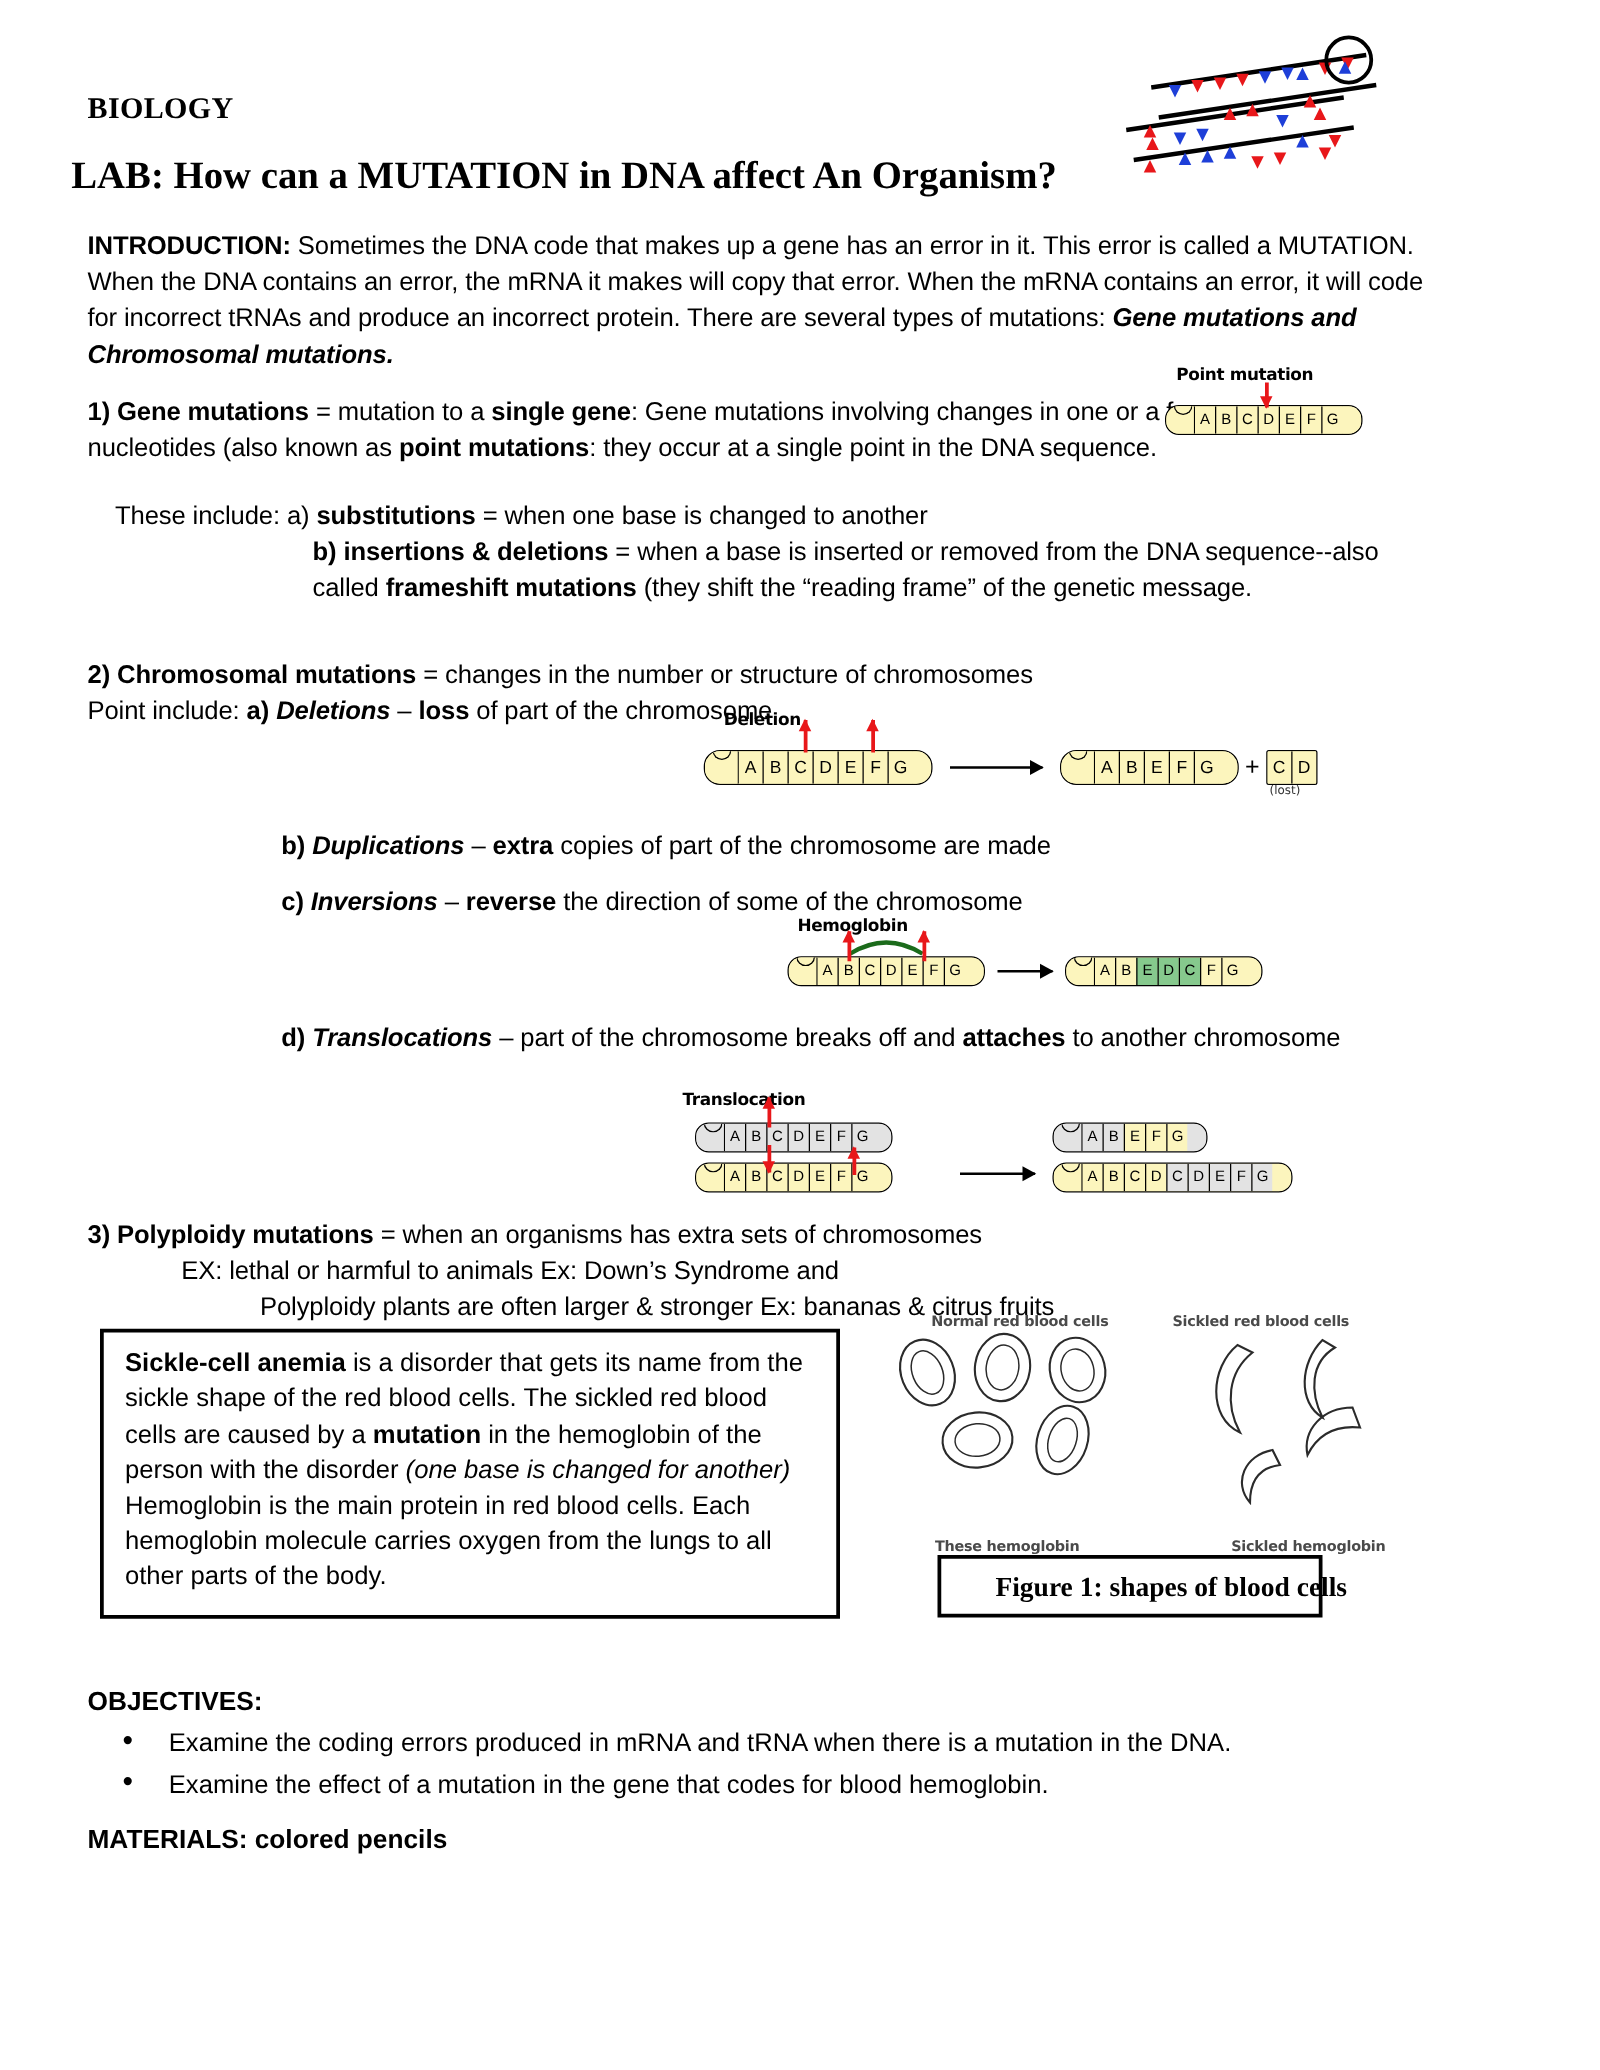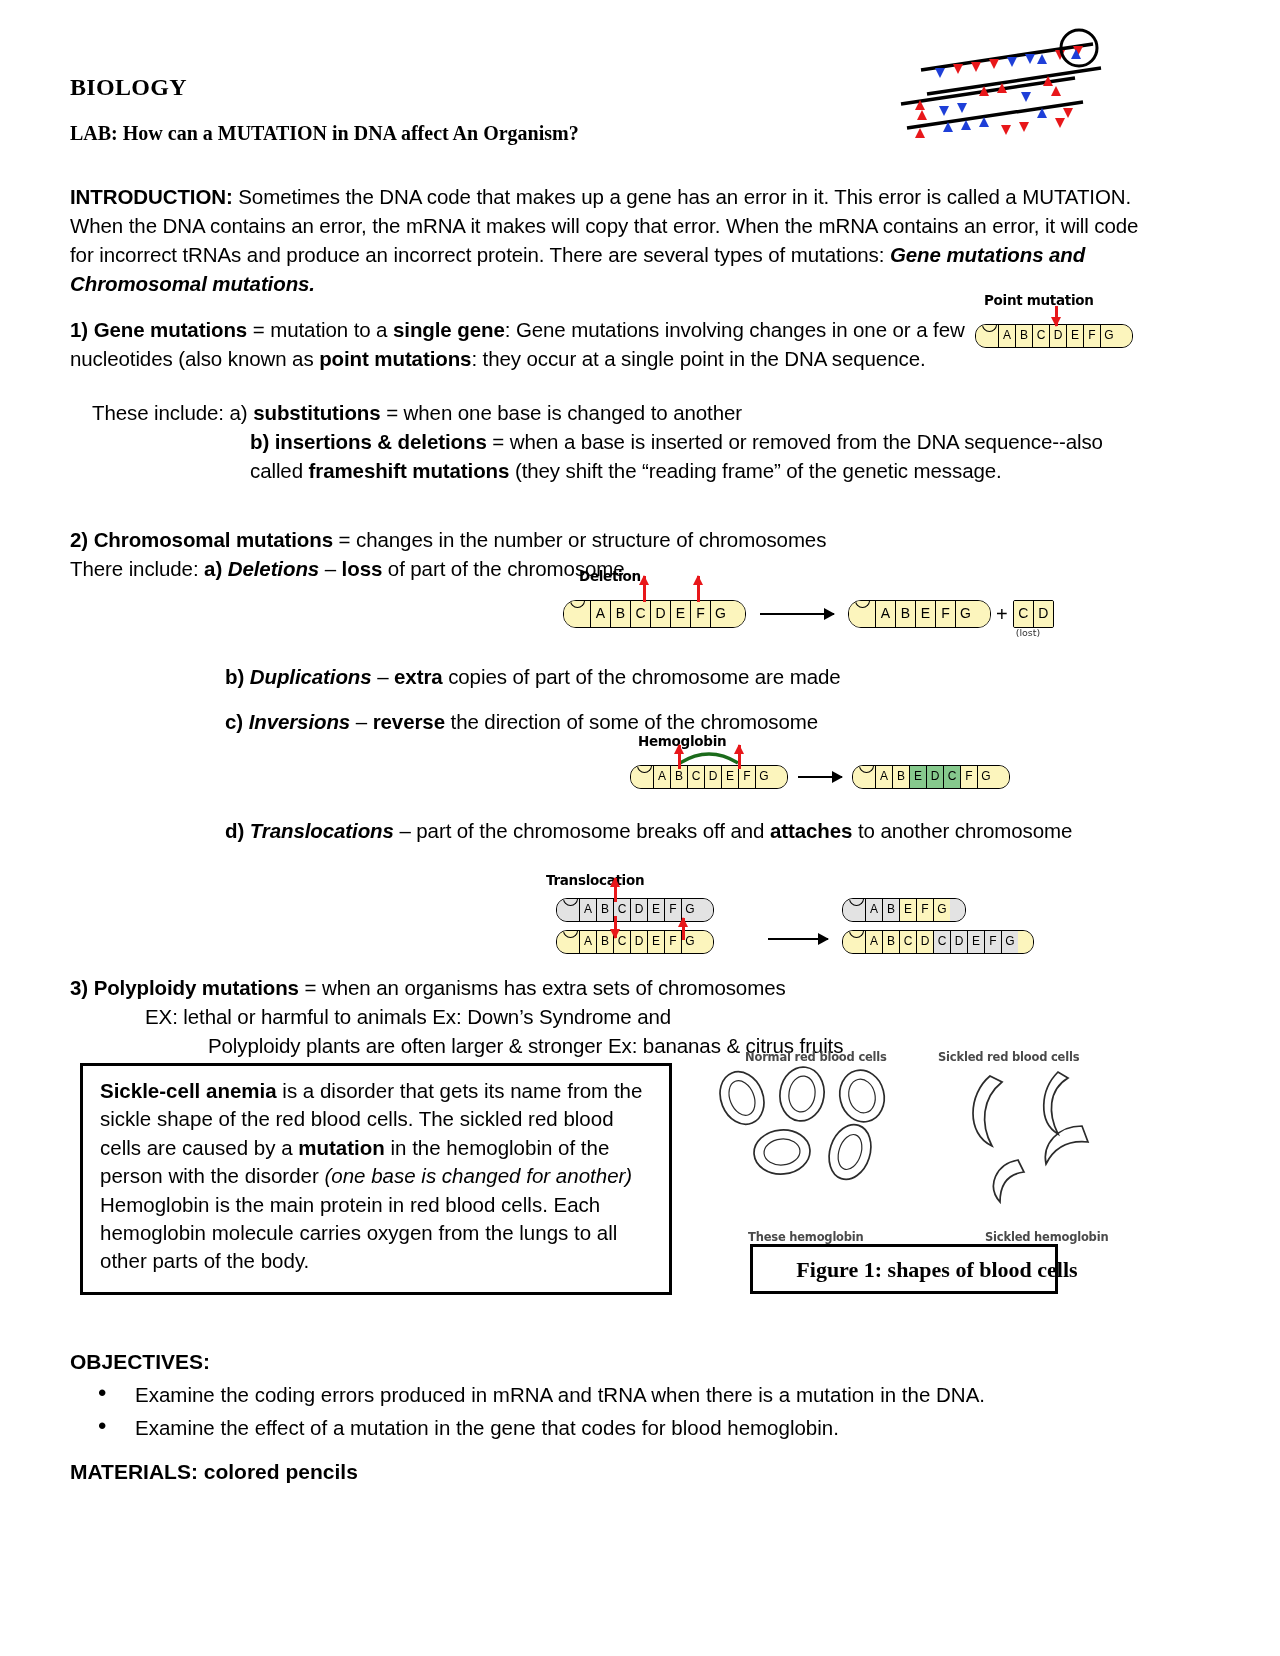--- a/index.html
+++ b/index.html
@@ -26,24 +26,24 @@
   .course-title {
     position: absolute;
     left: 70px; top: 74px;
     font-family: "Liberation Serif", serif;
     font-weight: bold;
     font-size: 24px;
     letter-spacing: 0.3px;
   }
   .lab-title {
     position: absolute;
-    left: 70px; top: 122px;
+    left: 57px; top: 122px;
     font-family: "Liberation Serif", serif;
     font-weight: bold;
-    font-size: 20px;
+    font-size: 31px;
   }
   
   .para {
     position: absolute;
     font-size: 20.5px;
     line-height: 29px;
     letter-spacing: -0.1px;
   }
   b { font-weight: bold; }
   i { font-style: italic; }
@@ -61,21 +61,21 @@
 
   
   .dna-art {
     position: absolute;
     left: 893px; top: 26px;
     width: 215px; height: 120px;
   }
   
   .pointmut-fig {
     position: absolute;
-    left: 975px; top: 292px;
+    left: 932px; top: 292px;
     width: 175px; height: 80px;
   }
   .fig-label {
     font-family: "DejaVu Sans", sans-serif;
     font-weight: bold;
     font-size: 13.5px;
     letter-spacing: -0.3px;
     color: #000;
   }
   
@@ -322,21 +322,21 @@
         <div class="cell">F</div>
         <div class="cell">G</div>
         <div class="tail"></div>
       </div>
     </div>
     <div class="red-arrow-down" style="left:80px; top:14px; height:20px;"></div>
   </div>
 
   <div class="para" id="chrom-mut">
     <b>2) </b><b>Chromosomal mutations</b><span> = changes in the number or structure of chromosomes</span><br>
-    <span>There include: </span><b>a) </b><span class="bi">Deletions</span><span> – </span><b>loss</b><span> of part of the chromosome</span>
+    <span>Point include: </span><b>a) </b><span class="bi">Deletions</span><span> – </span><b>loss</b><span> of part of the chromosome</span>
   </div>
 
   <div class="deletion-fig">
     <div class="fig-label" style="position:absolute;left:22px;top:0;">Deletion</div>
     <div style="position:absolute;left:6px;top:32px;display:flex;align-items:center;">
       <div class="chrom">
         <div class="knob"></div>
         <div class="cell">A</div>
         <div class="cell">B</div>
         <div class="cell">C</div>

